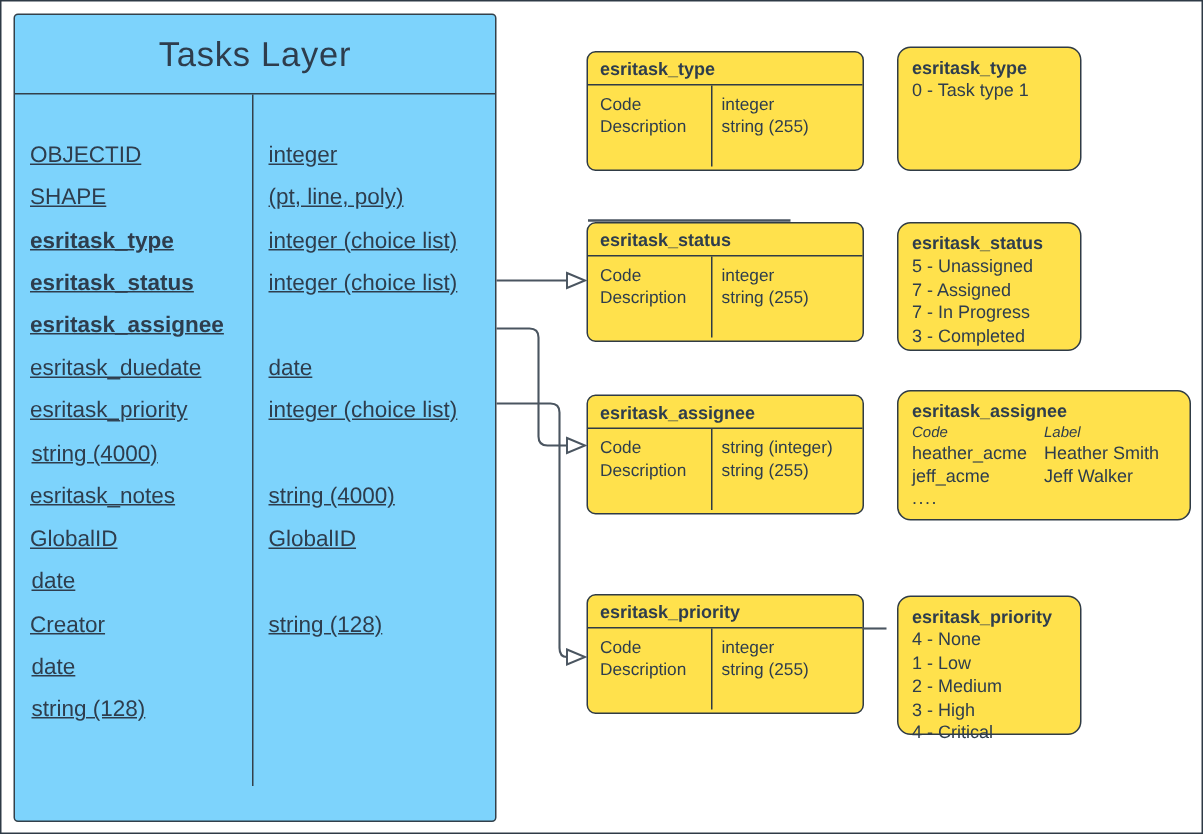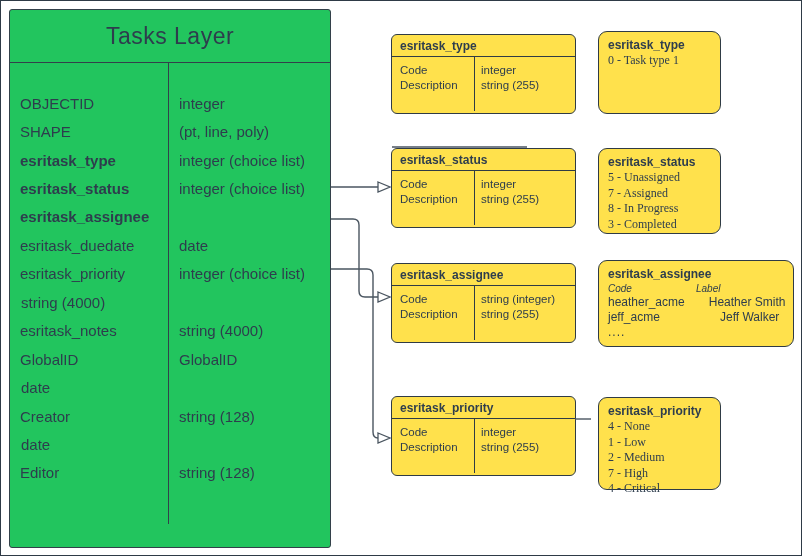--- a/index.html
+++ b/index.html
@@ -1,26 +1,26 @@
 <!DOCTYPE html>
 <html><head>
 <meta charset="utf-8">
 <style>
   html,body{margin:0;padding:0;background:#fff;}
   body{width:802px;height:556px;overflow:hidden;font-family:"Liberation Sans",sans-serif;color:#2e3d4d;}
   #canvas{position:relative;width:800px;height:554px;border:1px solid #2e3a46;background:#fff;}
 
   
-  .layer-box{position:absolute;left:8px;top:8px;width:322px;height:539px;background:#22c55e;
+  .layer-box{position:absolute;left:8px;top:8px;width:322px;height:539px;background:#7dd3fc;
     border:1.6px solid #33404a;border-radius:3px;box-sizing:border-box;}
   .layer-title{height:52px;border-bottom:1.6px solid #33404a;display:flex;align-items:center;
     justify-content:center;font-size:23px;letter-spacing:.5px;}
   .layer-body{position:relative;padding-top:26px;}
   .layer-vline{position:absolute;left:158px;top:0;bottom:-461px;width:0;border-left:1.3px solid #33404a;height:461px;}
-  .frow{display:flex;height:28.45px;align-items:center;font-size:15px;}
+  .frow{display:flex;height:28.45px;align-items:center;font-size:15px;text-decoration:underline;}
   .fname{width:158px;padding-left:10px;box-sizing:border-box;white-space:nowrap;}
   .ftype{padding-left:11px;white-space:nowrap;}
   .frow.bold .fname{font-weight:700;}
 
   
   .tbl{position:absolute;width:185px;height:80px;background:#ffe14c;border:1.5px solid #2f3b45;
     border-radius:6px;box-sizing:border-box;}
   .tbl-h{height:22px;border-bottom:1.4px solid #2f3b45;font-size:12px;font-weight:700;
     padding:4px 0 0 8px;box-sizing:border-box;}
   .tbl-b{position:relative;height:54px;}
@@ -29,27 +29,27 @@
   .trow{display:flex;font-size:11.5px;line-height:15px;}
   .tf{width:82px;padding-left:8px;box-sizing:border-box;white-space:nowrap;}
   .tt{padding-left:7px;white-space:nowrap;}
   #tbl-type{left:390px;top:33px;} #tbl-status{left:390px;top:147px;}
   #tbl-assignee{left:390px;top:262px;} #tbl-priority{left:390px;top:395px;}
 
   
   .vlist{position:absolute;background:#ffe14c;border:1.6px solid #2f3b45;border-radius:9px;
     box-sizing:border-box;padding:6px 9px;}
   .vtitle{font-size:12px;font-weight:700;line-height:15px;}
-  .vitem{font-size:12px;line-height:15.5px;white-space:nowrap;font-family:Liberation Serif, serif;}
+  .vitem{font-size:12px;line-height:15.5px;white-space:nowrap;}
   #vl-type{left:597px;top:30px;width:123px;height:83px;}
   #vl-status{left:597px;top:147px;width:123px;height:86px;}
   #vl-assignee{left:597px;top:259px;width:196px;height:87px;}
   #vl-priority{left:597px;top:396px;width:123px;height:93px;}
   .ahead{display:flex;font-size:10px;font-style:italic;line-height:13px;}
-  .ahead .h1{width:88px;} .arow{display:flex;font-size:12px;line-height:15px;gap:24px;}
+  .ahead .h1{width:88px;} .arow{display:flex;font-size:12px;line-height:15px;}
   .acode{width:88px;white-space:nowrap;} .albl{white-space:nowrap;}
   .amore{font-size:12px;line-height:15px;letter-spacing:1px;}
 
   
   #wires{position:absolute;left:0;top:0;pointer-events:none;}
 </style>
 </head>
 <body>
 
 <div id="canvas">
@@ -101,21 +101,20 @@
           <span class="ftype">date</span>
         </div>
           <div class="frow">
           <span class="fname">Creator</span>
           <span class="ftype">string (128)</span>
         </div>
           <div class="frow">
           <span class="ftype">date</span>
         </div>
           <div class="frow">
-          <span class="fname">Editor</span>
           <span class="ftype">string (128)</span>
         </div>
         </div>
     </div>
   </div>
 
   <div class="tbl" id="tbl-type">
     <div class="tbl-h">esritask_type</div>
     <div class="tbl-b">
         <div class="tbl-vline"></div>
@@ -188,21 +187,21 @@
     <div>
         <div class="vitem">0 - Task type 1</div>
       </div>
   </div>
 
   <div class="vlist" id="vl-status">
     <div class="vtitle">esritask_status</div>
     <div>
         <div class="vitem">5 - Unassigned</div>
         <div class="vitem">7 - Assigned</div>
-        <div class="vitem">8 - In Progress</div>
+        <div class="vitem">7 - In Progress</div>
         <div class="vitem">3 - Completed</div>
       </div>
   </div>
 
   <div class="vlist" id="vl-assignee">
     <div class="vtitle">esritask_assignee</div>
     <div class="ahead">
       <span class="h1">Code</span>
       <span>Label</span>
     </div>
@@ -218,21 +217,21 @@
       </div>
     <div class="amore">....</div>
   </div>
 
   <div class="vlist" id="vl-priority">
     <div class="vtitle">esritask_priority</div>
     <div>
         <div class="vitem">4 - None</div>
         <div class="vitem">1 - Low</div>
         <div class="vitem">2 - Medium</div>
-        <div class="vitem">7 - High</div>
+        <div class="vitem">3 - High</div>
         <div class="vitem">4 - Critical</div>
       </div>
   </div>
 
   <svg id="wires" width="800" height="554" viewBox="0 0 800 554">
     <g stroke="#4a5560" stroke-width="1.4" fill="none">
       <path d="M330,186 H377"></path>
       <path d="M330,218 H352 Q358,218 358,224 V290 Q358,296 364,296 H377"></path>
       <path d="M330,268 H366 Q372,268 372,274 V431 Q372,437 377,437"></path>
       <path d="M391,146 H526" stroke-width="1.6"></path>

